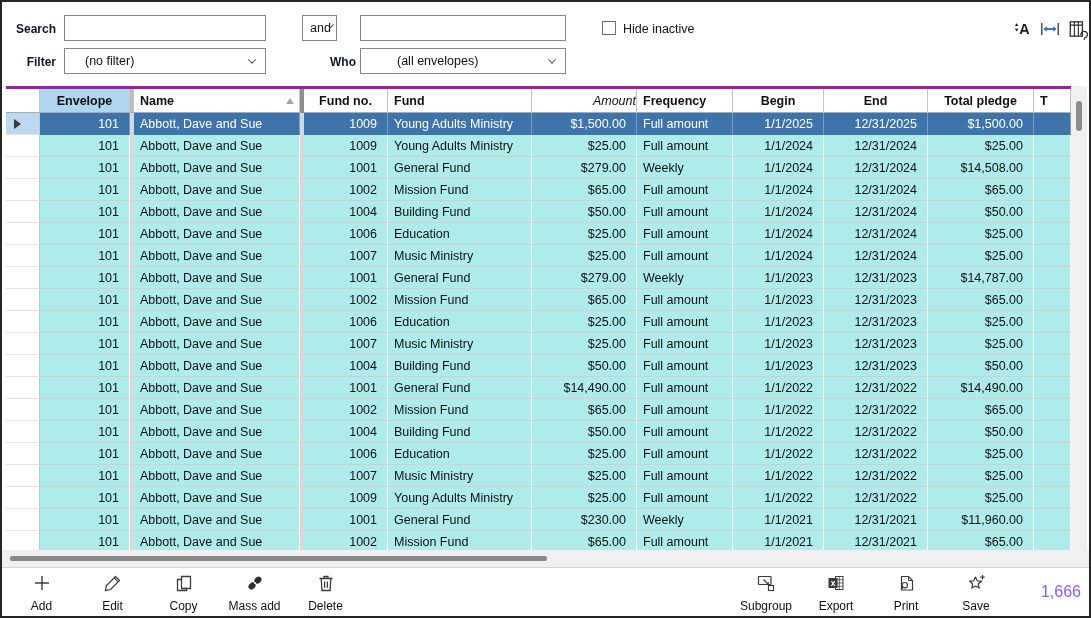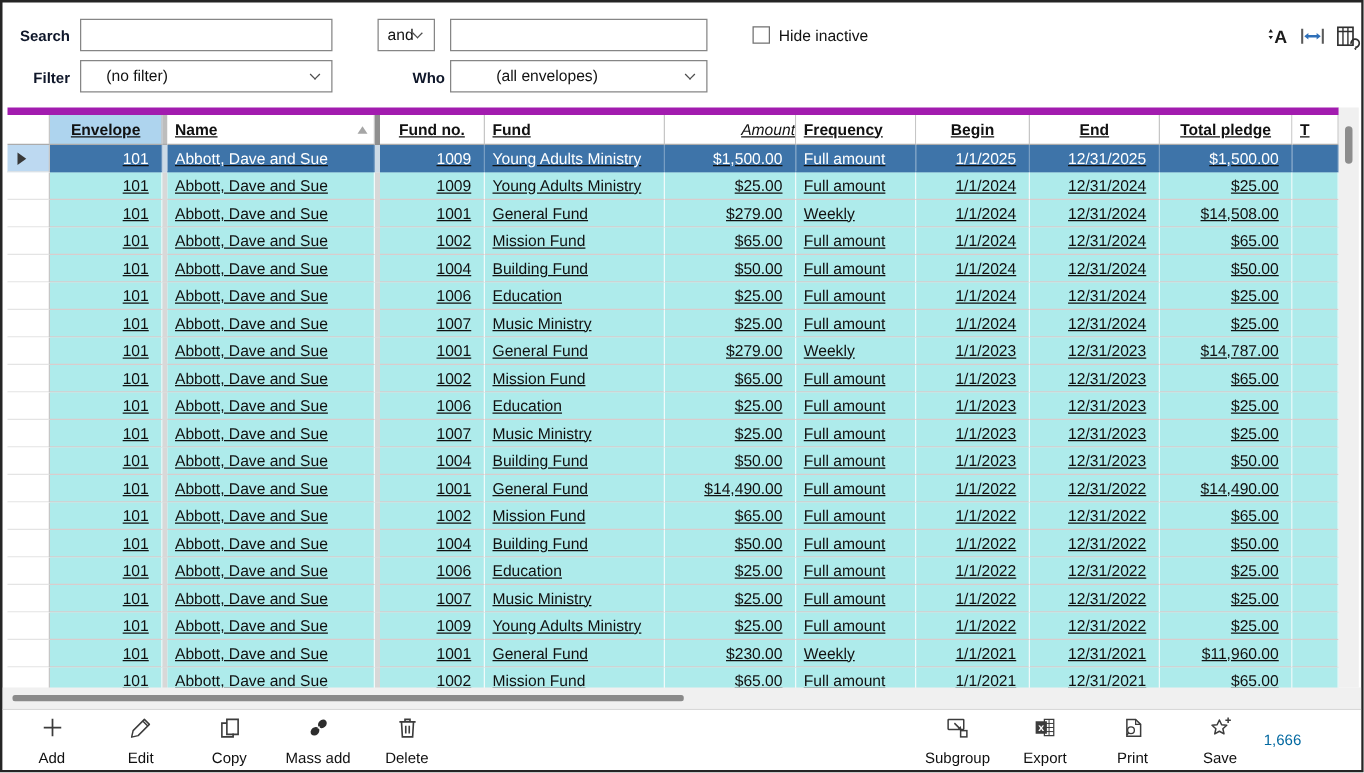--- a/index.html
+++ b/index.html
@@ -18,24 +18,23 @@
   .chev { margin-left:auto; margin-right:10px; width:6px; height:6px;
           border-right:1.4px solid #4e4e4e; border-bottom:1.4px solid #4e4e4e;
           transform:rotate(45deg) translate(-1px,-1px); }
   .cbx { position:absolute; width:14px; height:14px; border:1px solid #707070; background:#fff; }
   .cbx-label { position:absolute; font-size:12.5px; font-weight:normal; text-align:left; }
   .tico { position:absolute; width:22px; height:22px; }
   .tico svg { width:100%; height:100%; }
   
   .grid {
     position:absolute; left:4px; top:84px; width:1065px; height:504px;
-    display:grid; border-top:6px solid #a21caf;
+    display:grid; border-top:3px solid #a21caf;
     grid-template-columns:34px 90px 4px 166px 4px 84px 144px 105px 96px 91px 104px 106px 1fr;
     grid-template-rows:24px repeat(20,22px);
-    text-decoration:underline;
   }
   .c { display:flex; align-items:center; font-size:12.5px; overflow:hidden; white-space:nowrap; }
   .h { font-weight:bold; background:#fff; border-right:1px solid #c6c6c6; border-bottom:1px solid #ababab; }
   .h.ac { justify-content:center; }
   .h.al { padding-left:6px; }
   .h.ar { justify-content:flex-end; padding-right:0; }
   .h.it { font-style:italic; font-weight:normal; }
   .bandh  { background:#bdbdbd; border-bottom:1px solid #ababab; }
   .bandhd { background:#8f8f8f; border-bottom:1px solid #8f8f8f; }
   .sort-asc { width:0; height:0; border-left:4.5px solid transparent; border-right:4.5px solid transparent;
@@ -58,31 +57,31 @@
   .hthumb  { position:absolute; left:8px; top:6px; width:537px; height:5px; background:#8a8a8a; border-radius:2px; }
   
   .toolbar { position:absolute; left:0; top:565px; width:1087px; height:49px; background:#fff;
              border-top:1px solid #d8d8d8; display:flex; align-items:center; }
   .tb-left { display:flex; margin-left:4px; }
   .tb-right { display:flex; margin-left:auto; align-items:center; }
   .tb-item { width:71px; display:flex; flex-direction:column; align-items:center; gap:1px; cursor:default; }
   .tb-right .tb-item { width:70px; }
   .tb-item svg { width:22px; height:22px; }
   .tb-label { font-size:12px; color:#101010; }
-  .count { font-size:12px; width:70px; margin-right:8px; color:#0369a1; }
+  .count { font-size:16px; width:70px; text-align:right; margin-right:8px; color:#8b5cf6; }
 </style>
 </head>
 <body>
 
 <div class="window">
 
   <div>
     <div class="flabel" style="left:6px; top:20px; width:48px;">Search</div>
     <input class="tinput" style="left: 62px; top: 13px; width: 202px; height: 26px;" value="">
-    <div class="tsel" style="left:300px; top:13px; width:46px; height:26px;">
+    <div class="tsel" style="left:300px; top:13px; width:35px; height:26px;">
       <span>and</span>
       <span class="chev"></span>
     </div>
     <input class="tinput" style="left: 358px; top: 13px; width: 206px; height: 26px;" value="">
     <div class="cbx" style="left:600px; top:19px;"></div>
     <div class="cbx-label" style="left:621px; top:20px;">Hide inactive</div>
 
     <div class="tico" style="left:1009px; top:16px;">
       <svg viewBox="0 0 20 20">
           <path d="M3.5 7.2l1.6-2.4 1.6 2.4zM3.5 9.8l1.6 2.4 1.6-2.4z" fill="#1b1b1b"></path>

